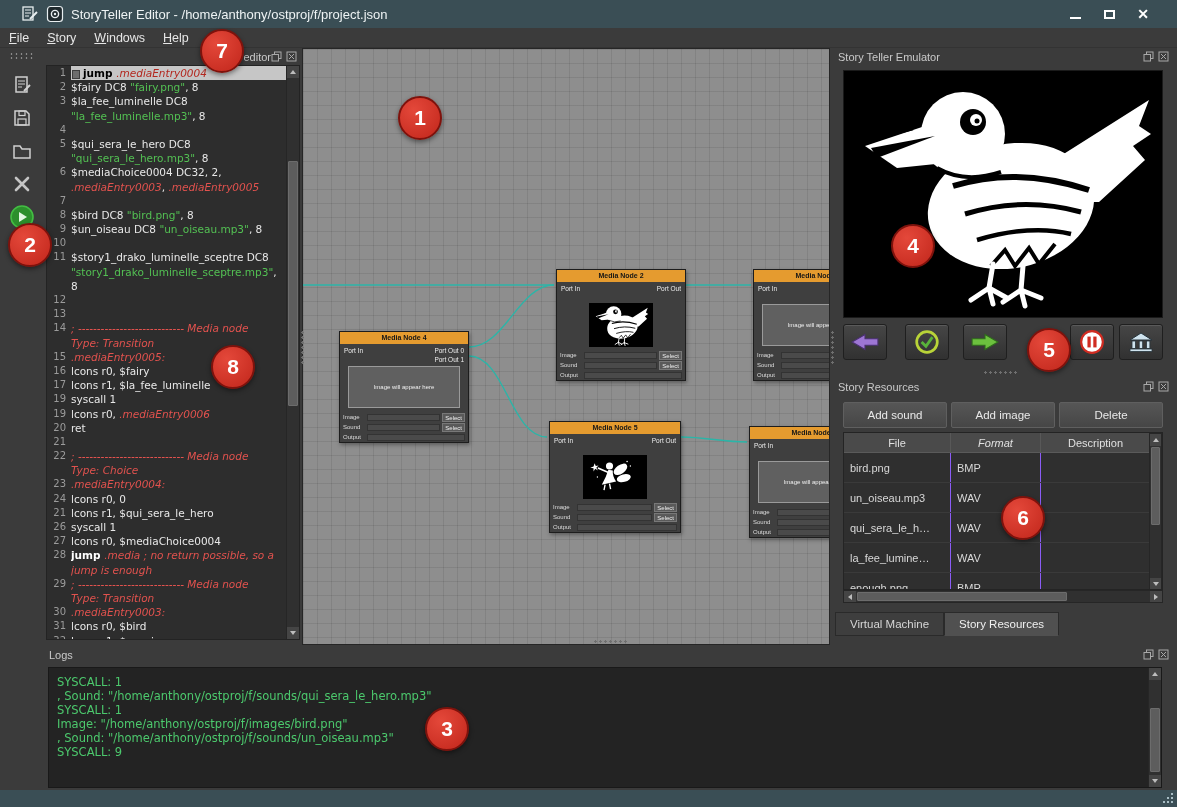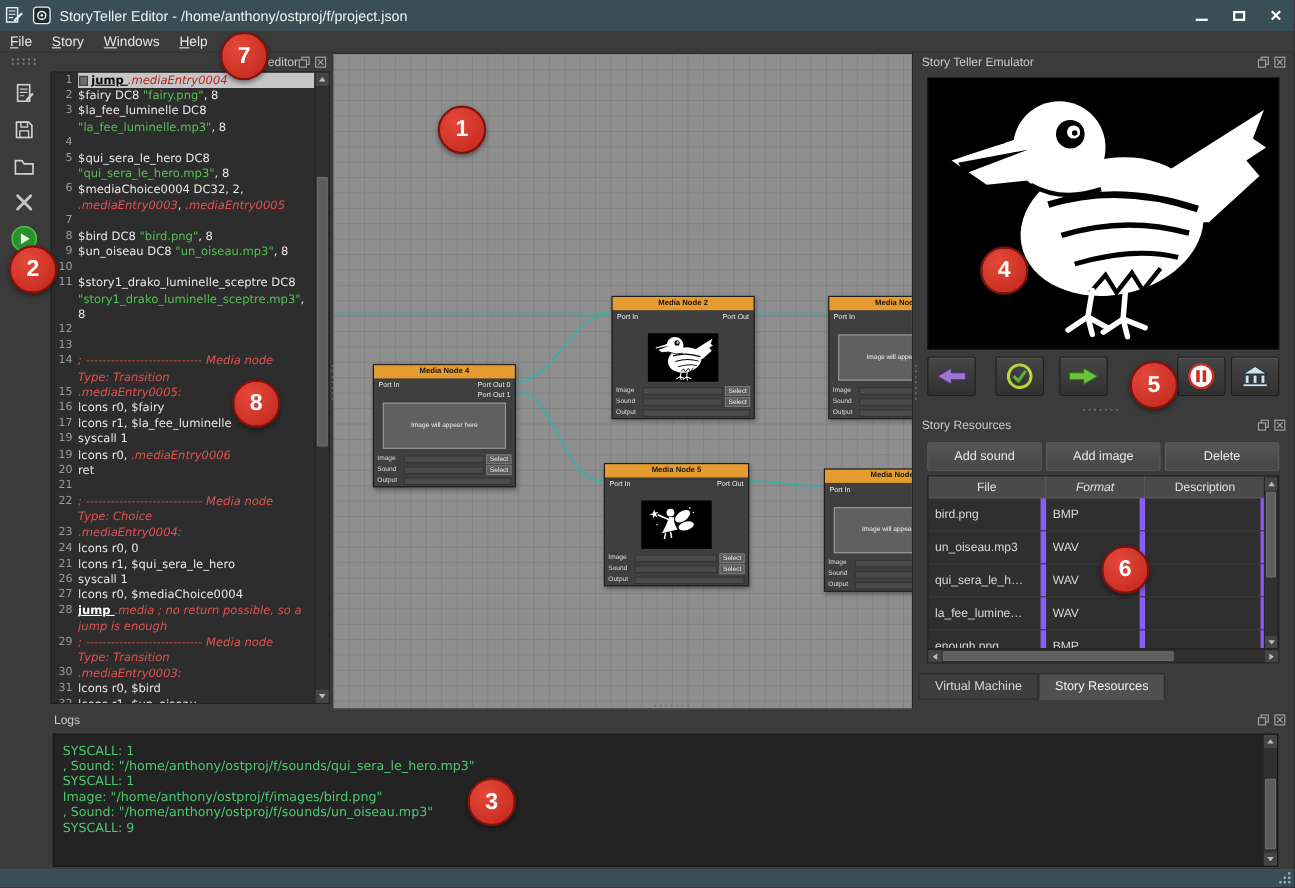--- a/index.html
+++ b/index.html
@@ -1,21 +1,21 @@
 <!DOCTYPE html>
 <html style="--titlebar: #3a4e55; --node_header: #e59b2f; --edge: #2bb5a8; --annotation: #cf2b20; --log_text: #4cc96d; --code_string: #53c053; --code_red: #e2524e; --highlight_line: #c6c6c6;"><head>
 <meta charset="utf-8">
 <style>
   *{margin:0;padding:0;box-sizing:border-box;}
   html,body{background:#141414;}
   #app{position:relative;width:1177px;height:807px;background:#3b3b3b;overflow:hidden;
        font-family:"Liberation Sans",sans-serif;color:#ddd;user-select:none;}
   
   .titlebar{position:absolute;left:0;top:0;width:100%;height:28px;background:var(--titlebar,#3a4e55);
-            display:flex;align-items:center;gap:7px;padding:0 4px;z-index:5;}
+            display:flex;align-items:center;gap:7px;padding:0 21px;z-index:5;}
   .tb-ico{flex:none;}
   .tb-title{flex:1;font-size:13px;color:#eef3f4;white-space:nowrap;overflow:hidden;}
   .win-btns{display:flex;gap:16px;align-items:center;padding-right:4px;}
   .wb{width:18px;height:16px;display:flex;align-items:center;justify-content:center;cursor:pointer;}
   .wb-min{width:11px;height:2px;background:#fff;display:block;margin-top:8px;}
   .wb-max{width:11px;height:9px;border:2px solid #fff;display:block;}
   .wb-x{color:#fff;font-size:14px;font-weight:bold;line-height:1;}
   
   .menubar{position:absolute;left:0;top:28px;width:100%;height:20px;background:#3b3b3b;
            display:flex;align-items:center;font-size:12.5px;color:#e6e6e6;border-bottom:1px solid #333;z-index:4;}
@@ -34,21 +34,21 @@
   
   .se-body{position:absolute;left:46px;top:65px;width:254px;height:575px;background:#2d2d2d;
            border:1px solid #232323;display:flex;overflow:hidden;}
   .se-lines{flex:1;overflow:hidden;font-family:"DejaVu Sans",sans-serif;}
   .ed-row{display:flex;height:14.2px;line-height:14.2px;white-space:pre;}
   .ed-num{width:24px;flex:none;text-align:right;padding-right:5px;color:#9b9b9b;font-size:10px;}
   .ed-code{flex:1;font-size:10.5px;overflow:hidden;}
   .tk-p{color:#e8e8e8;}
   .tk-s{color:var(--code_string,#53c053);}
   .tk-r{color:var(--code_red,#e2524e);font-style:italic;}
-  .tk-k{color:#ffffff;font-weight:bold;text-decoration:underline;}
+  .tk-k{color:#ffffff;font-weight:bold;}
   .ed-row.hl .ed-code{background:var(--highlight_line,#c6c6c6);}
   .ed-row.hl .tk-k{color:#000;}
   .ed-row.hl .tk-r{color:#b3271e;}
   .hl-marker{display:inline-block;width:8px;height:9px;background:#6d6d6d;border:1px solid #3e3e3e;margin:0 3px 0 1px;vertical-align:middle;}
   
   .sbv{width:13px;flex:none;position:relative;background:#303030;border-left:1px solid #262626;}
   .sbv-abs{position:absolute;width:13px;background:#303030;border:1px solid #262626;}
   .sb-btn{position:absolute;left:0;width:100%;height:12px;background:#454545;display:flex;align-items:center;justify-content:center;cursor:pointer;}
   .sb-btn.t{top:0;} .sb-btn.b{bottom:0;}
   .sb-thumb{position:absolute;left:1px;right:1px;background:#5d5d5d;border:1px solid #6c6c6c;border-radius:1px;cursor:pointer;}
@@ -92,21 +92,21 @@
   .emu-btn{width:44px;height:36px;background:linear-gradient(#464646,#313131);border:1px solid #1f1f1f;border-radius:3px;
            box-shadow:inset 0 1px 0 #5a5a5a;display:flex;align-items:center;justify-content:center;cursor:pointer;flex:none;}
   
   .res-buttons{position:absolute;left:843px;top:402px;width:320px;height:26px;display:flex;gap:4px;}
   .res-btn{flex:1;background:linear-gradient(#565656,#464646);border:1px solid #5f5f5f;border-radius:2px;color:#e8e8e8;
            font-size:11.5px;display:flex;align-items:center;justify-content:center;cursor:pointer;}
   .res-table{position:absolute;left:843px;top:432px;width:320px;height:158px;background:#2f2f2f;border:1px solid #242424;overflow:hidden;}
   .rt-head{display:flex;height:20px;background:#4a4a4a;border-bottom:1px solid #5a5a5a;}
   .rt-hcell{font-size:11px;color:#e0e0e0;display:flex;align-items:center;justify-content:center;border-right:1px solid #585858;}
   .rt-row{display:flex;height:30px;border-bottom:1px solid #3a3a3a;cursor:pointer;}
-  .rt-cell{font-size:11px;color:#d8d8d8;display:flex;align-items:center;padding-left:6px;border-right:5px solid #8b5cf6;
+  .rt-cell{font-size:11px;color:#d8d8d8;display:flex;align-items:center;padding-left:6px;border-right:1px solid #8b5cf6;
            white-space:nowrap;overflow:hidden;}
   .res-tabs{position:absolute;left:835px;top:612px;height:24px;display:flex;}
   .res-tab{height:24px;padding:0 14px;font-size:11.5px;color:#d6d6d6;background:#3e3e3e;border:1px solid #2a2a2a;
            display:flex;align-items:center;cursor:pointer;}
   .res-tab.active{background:#505050;border-bottom-color:#505050;color:#f0f0f0;}
   
   .logs-body{position:absolute;left:48px;top:667px;width:1114px;height:121px;background:#232323;border:1px solid #191919;
              overflow:hidden;display:flex;}
   .logs-lines{flex:1;padding:7px 0 0 8px;font-family:"DejaVu Sans",sans-serif;font-size:11.5px;line-height:14px;
               color:var(--log_text,#4cc96d);white-space:pre;}

